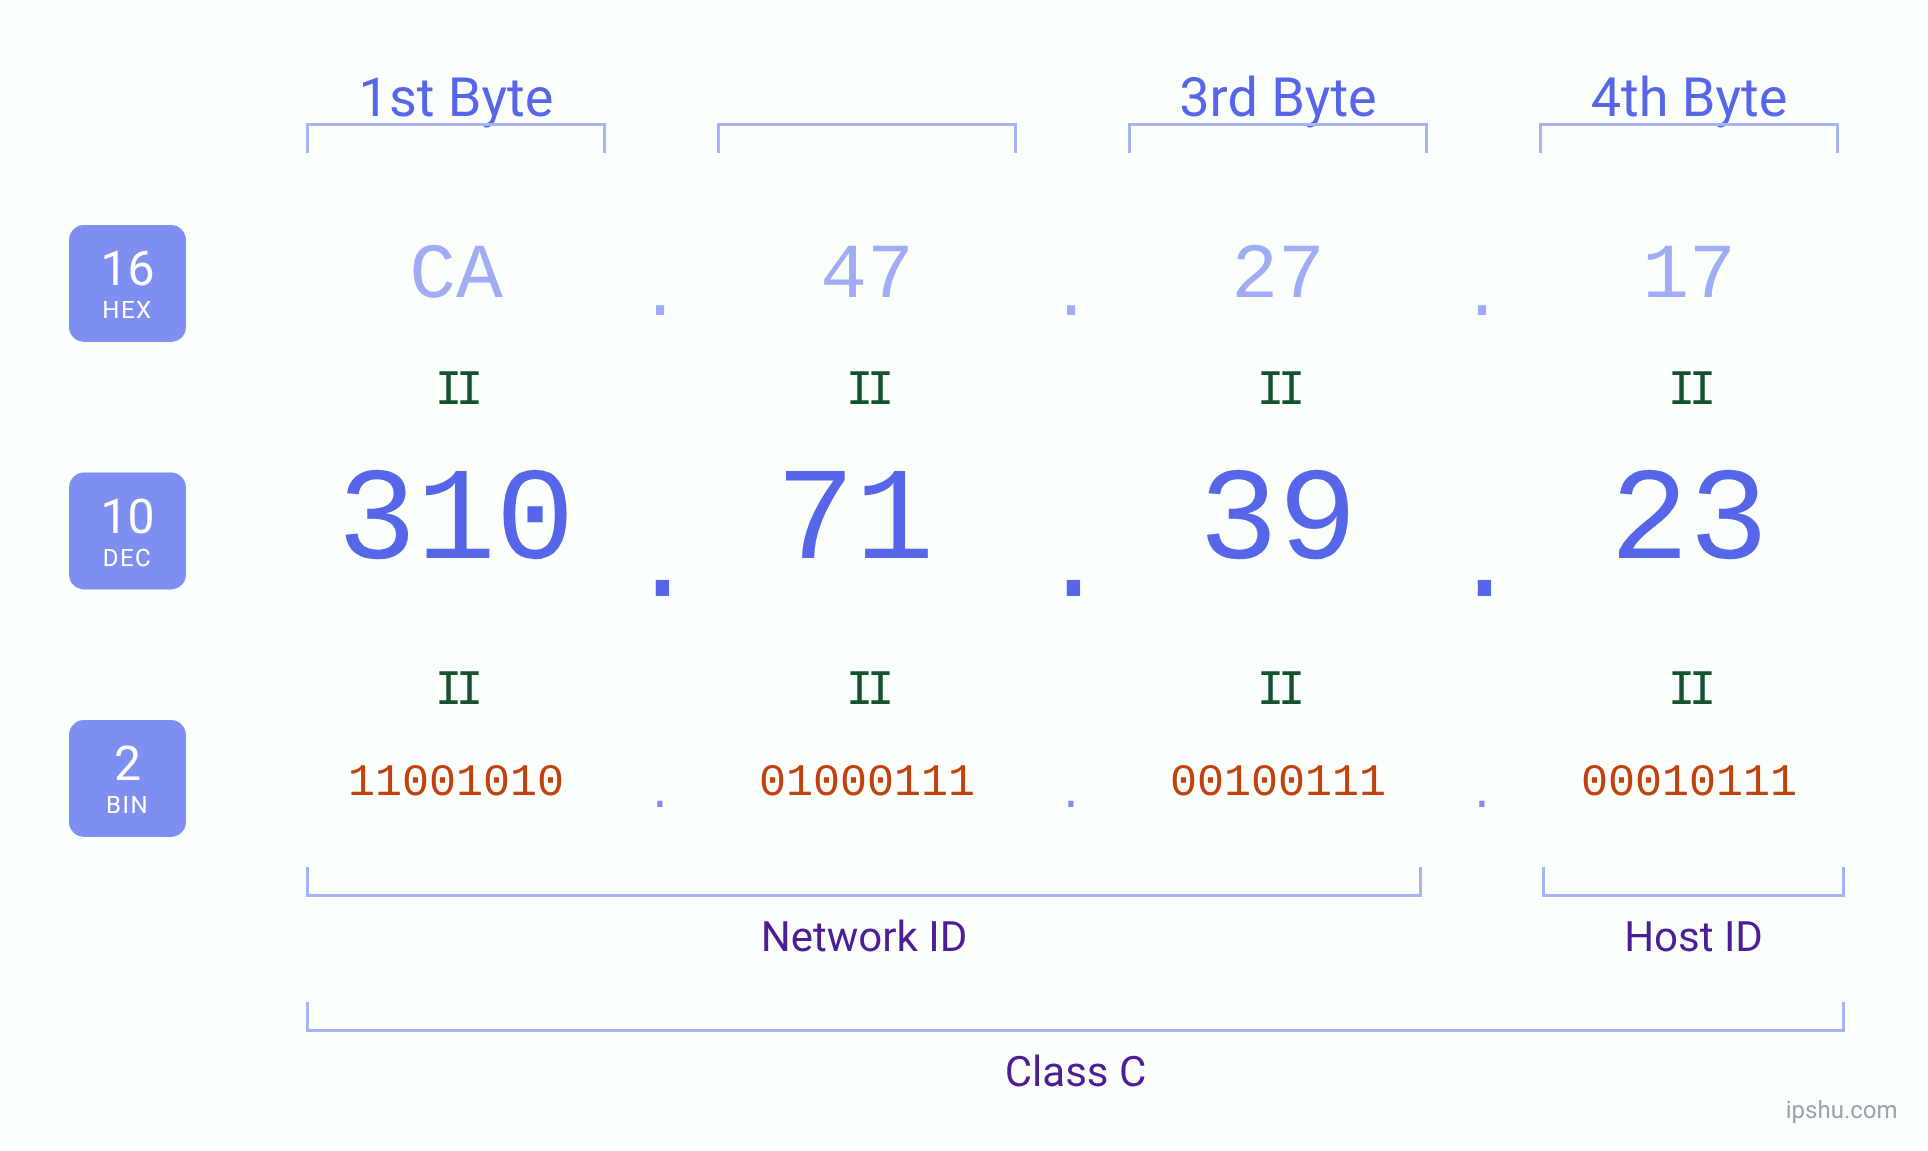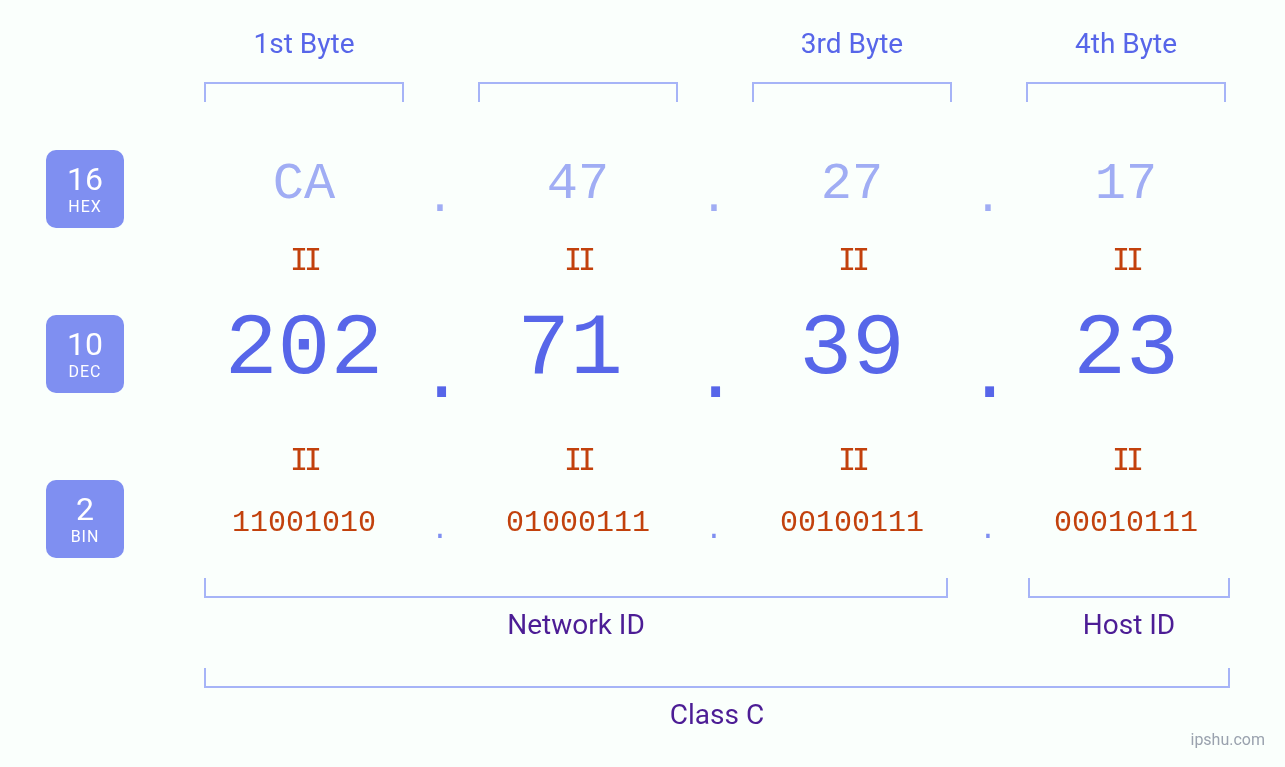--- a/index.html
+++ b/index.html
@@ -11,23 +11,23 @@
   position: relative;
   overflow: hidden;
 }
 .container {
   position: relative;
   width: 100%;
   height: 100%;
 }
 .byte-header {
   position: absolute;
-  top: 27px;
+  top: 44px;
   color: #5766e9;
-  font-size: 28px;
+  font-size: 36px;
   text-align: center;
   width: 200px;
 }
 .byte-bracket-top {
   position: absolute;
   top: 82px;
   height: 20px;
   border-top: 2px solid #a6b4f7;
   border-left: 2px solid #a6b4f7;
   border-right: 2px solid #a6b4f7;
@@ -77,21 +77,21 @@
   color: inherit;
   font-family: Consolas, Menlo, monospace;
   text-align: center;
   width: 40px;
 }
 .dot-hex { top: 170px; color: #a0adf4; font-size: 44px; }
 .dot-dec { top: 330px; color: #5766e9; font-size: 72px; }
 .dot-bin { top: 512px; color: #7f8ff1; font-size: 28px; }
 .eq {
   position: absolute;
-  color: #c2410c;
+  color: #14532d;
   font-size: 30px;
   text-align: center;
   width: 200px;
   font-family: Consolas, Menlo, monospace;
   letter-spacing: -4px;
 }
 .eq1 { top: 242px; }
 .eq2 { top: 442px; }
 .bracket-bottom {
   position: absolute;
@@ -153,21 +153,21 @@
   <div class="hex-val" style="left:1026px">17</div>
   <div class="dot dot-hex" style="left:420px">.</div>
   <div class="dot dot-hex" style="left:694px">.</div>
   <div class="dot dot-hex" style="left:968px">.</div>
 
   <div class="eq eq1" style="left:204px">II</div>
   <div class="eq eq1" style="left:478px">II</div>
   <div class="eq eq1" style="left:752px">II</div>
   <div class="eq eq1" style="left:1026px">II</div>
 
-  <div class="dec-val" style="left:204px">202</div>
+  <div class="dec-val" style="left:204px">310</div>
   <div class="dec-val" style="left:470px">71</div>
   <div class="dec-val" style="left:752px">39</div>
   <div class="dec-val" style="left:1026px">23</div>
   <div class="dot dot-dec" style="left:420px">.</div>
   <div class="dot dot-dec" style="left:694px">.</div>
   <div class="dot dot-dec" style="left:968px">.</div>
 
   <div class="eq eq2" style="left:204px">II</div>
   <div class="eq eq2" style="left:478px">II</div>
   <div class="eq eq2" style="left:752px">II</div>

